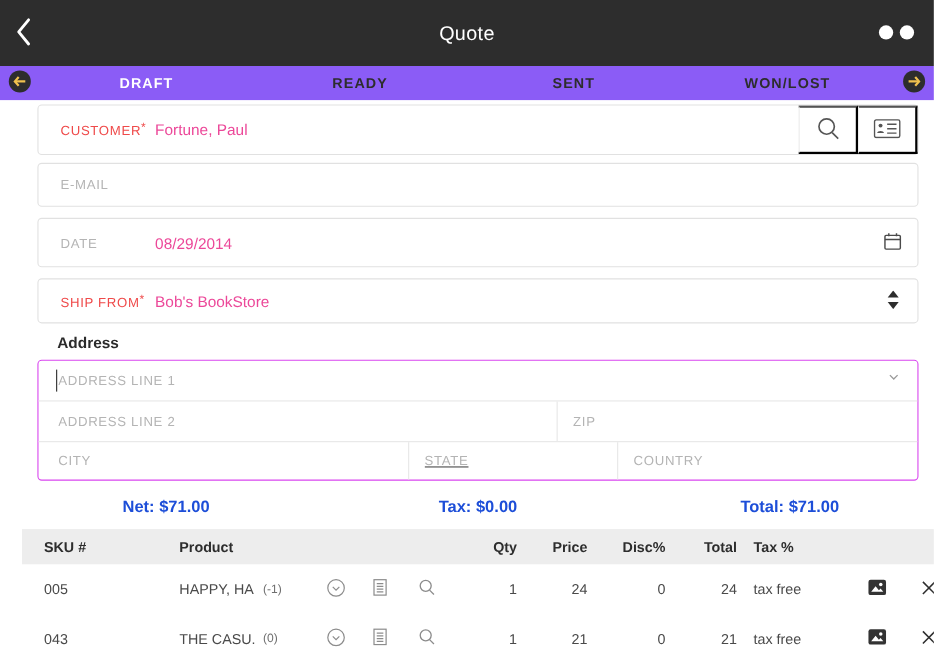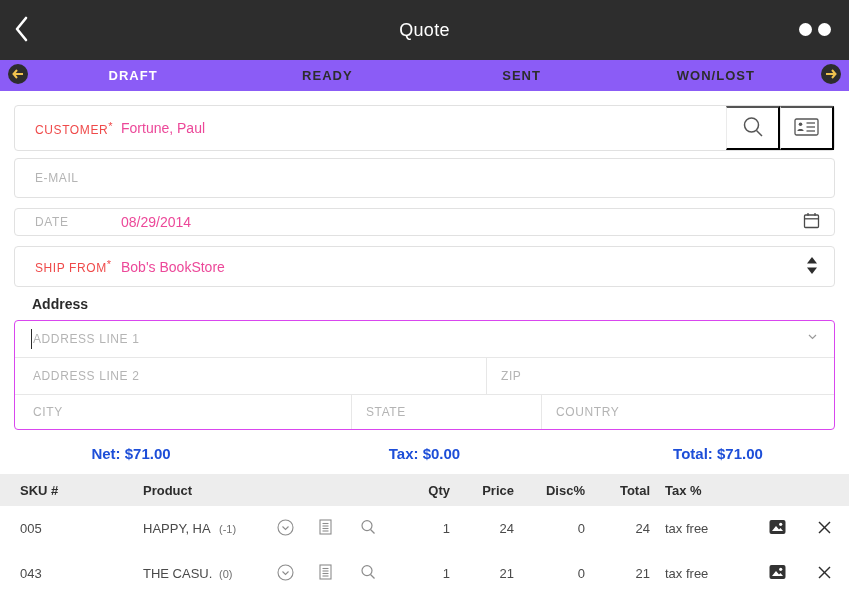--- a/index.html
+++ b/index.html
@@ -21,26 +21,26 @@
   .statusbar { height:31px; background:#8b5cf6; flex:0 0 auto;
     display:flex; align-items:center; }
   .stage-arrow { width:36px; display:flex; justify-content:center; align-items:center;
     background:none; border:none; cursor:pointer; }
   .stages { flex:1; display:flex; }
   .stage { flex:1; text-align:center; font-size:13px; font-weight:700;
     letter-spacing:1px; color:#2d2d2d; cursor:pointer; }
   .stage.active { color:#fff; }
 
   
-  .content { flex:1; padding-top:14px; }
+  .content { flex:1; padding-top:4px;margin-left:20px; }
   .field-row { margin:0 14px; background:#fff; border:1px solid #e1e1e1;
     border-radius:4px; display:flex; align-items:center; position:relative; }
   .row-customer { height:46px; margin-bottom:7px; }
   .row-email   { height:40px; margin-bottom:10px; }
-  .row-date    { height:28px; margin-bottom:10px; }
+  .row-date    { height:45px; margin-bottom:10px; }
   .row-ship    { height:41px; }
   .f-label { width:106px; padding-left:20px; font-size:12px; letter-spacing:.6px;
     white-space:nowrap; }
   .f-label.req { color:#EF4A4A; }
   .f-label.plain { color:#b4b4b4; }
   .req-star { color:#EF4A4A; font-size:11px; vertical-align:4px; }
   .f-value { font-size:14px; color:#ec4899; }
   .icon-cell { width:54px; align-self:stretch; border-left:1px solid #ebebeb;
     display:flex; align-items:center; justify-content:center; cursor:pointer;
     background:none; }
@@ -209,21 +209,21 @@
         </div>
         <div class="addr-cell">
           <input class="addr-input" style="padding-left: 14px;" type="text" placeholder="ZIP">
         </div>
       </div>
       <div class="addr-row addr-row3">
         <div class="addr-cell">
           <input class="addr-input" type="text" placeholder="CITY" style="">
         </div>
         <div class="addr-cell">
-          <input class="addr-input" style="padding-left: 14px;" type="text" placeholder="STATE">
+          <input class="addr-input" style="padding-left: 14px; text-decoration: underline;" type="text" placeholder="STATE">
         </div>
         <div class="addr-cell">
           <input class="addr-input" style="padding-left: 14px;" type="text" placeholder="COUNTRY">
         </div>
       </div>
     </div>
 
     <div class="totals">
       <span>Net: $71.00</span>
       <span>Tax: $0.00</span>

